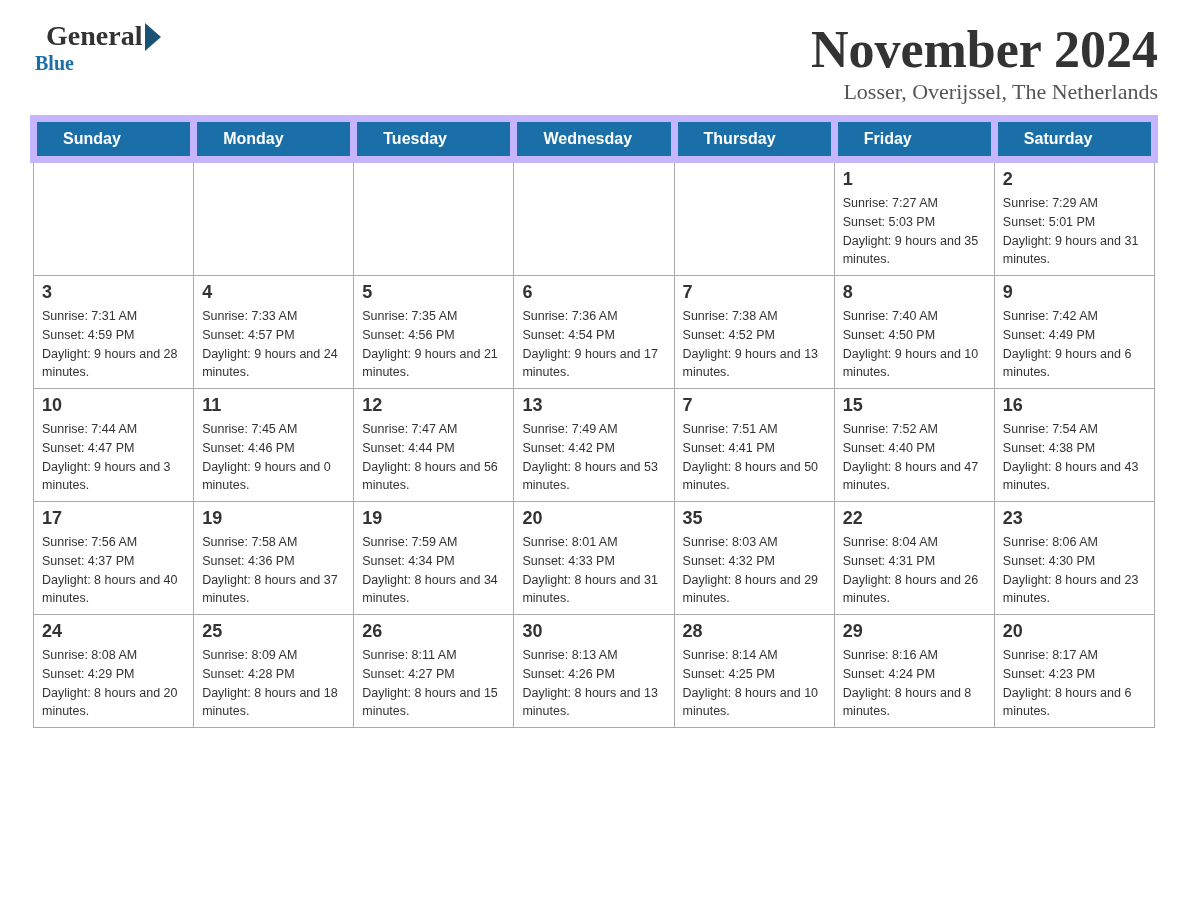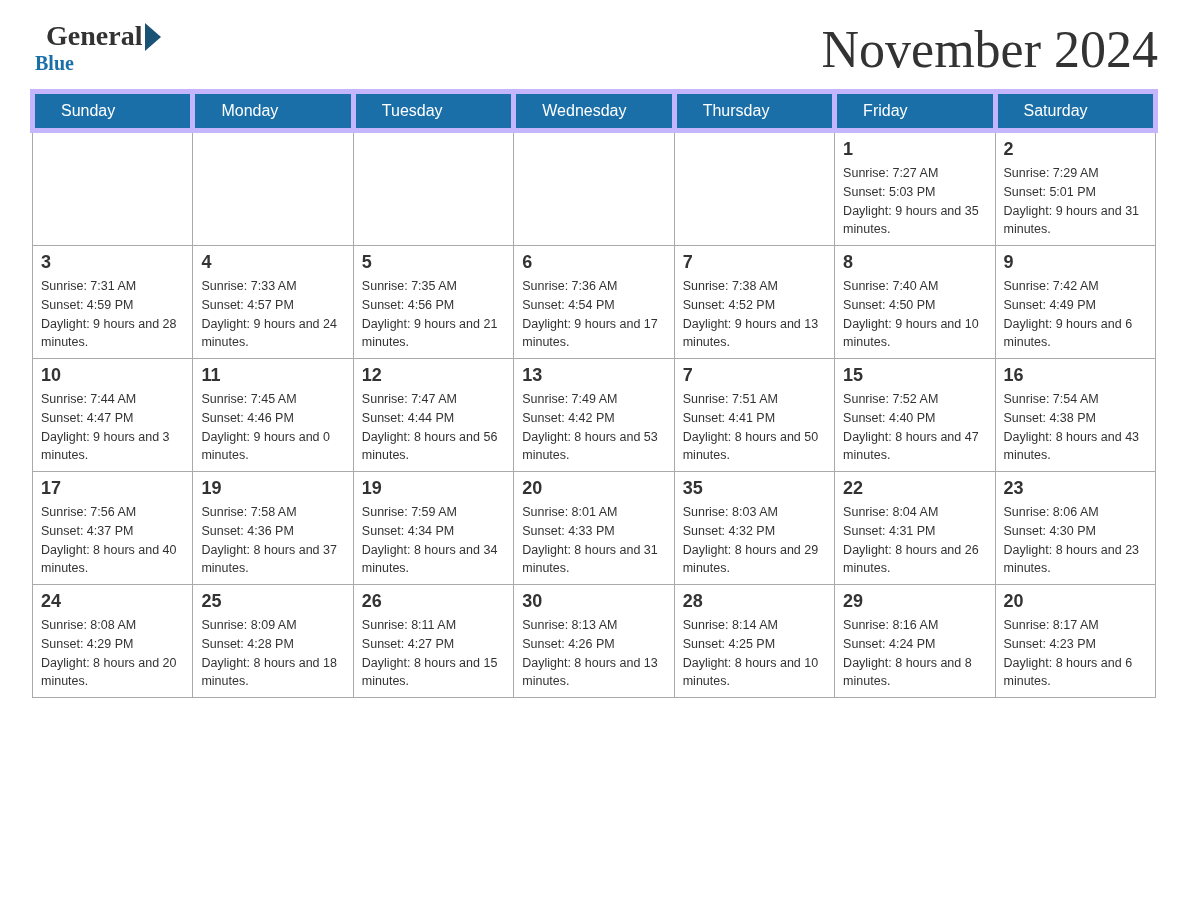--- a/index.html
+++ b/index.html
@@ -46,42 +46,42 @@
       font-weight: bold;
       color: #1a6fa8;
       font-family: Georgia, serif;
       margin-left: 5px;
     }
     .title-area {
       text-align: right;
     }
     .month-title {
       font-size: 52px;
-      font-weight: normal;
+      font-weight: bold;
       color: #333;
       font-family: Georgia, serif;
     }
     .location-title {
       font-size: 22px;
       color: #555;
       font-family: Georgia, serif;
     }
     .calendar {
       width: 100%;
       border-collapse: collapse;
       margin-top: 10px;
     }
     .calendar th {
       background-color: #1a6fa8;
       color: #fff;
       font-size: 16px;
-      font-weight: normal;
+      font-weight: bold;
       padding: 8px 26px;
       text-align: left;
-      border: 5px solid #c4b5fd;
+      border: 7px solid #c4b5fd;
     }
     .calendar td {
       border: 1px solid #aaa;
       vertical-align: top;
       padding: 6px 8px;
       width: 14.28%;
       min-height: 100px;
     }
     .day-number {
       font-size: 18px;
@@ -110,20 +110,21 @@
     <div class="logo-top">
       <span class="logo-general">General</span>
       <div class="logo-arrow"></div>
     </div>
     <div style="display:flex;align-items:center;">
         <span class="logo-blue">Blue</span>
       </div>
   </div>
   <div class="title-area">
     <div class="month-title">November 2024</div>
+    <div class="location-title">Losser, Overijssel, The Netherlands</div>
   </div>
 </div>
 
 <table class="calendar">
   <thead>
     <tr>
     <th>Sunday</th>
         <th>Monday</th>
         <th>Tuesday</th>
         <th>Wednesday</th>

